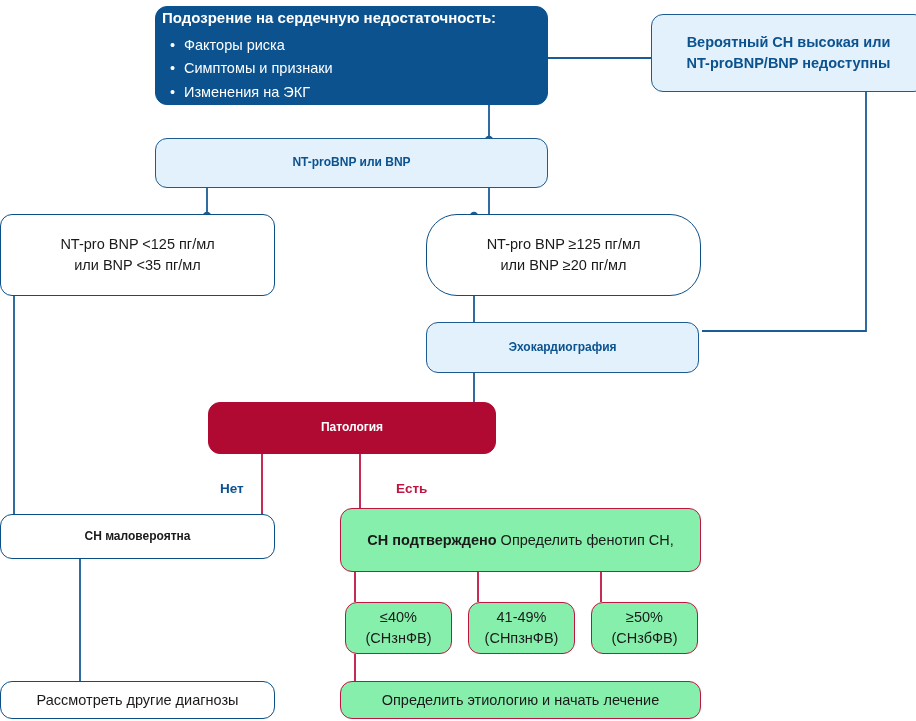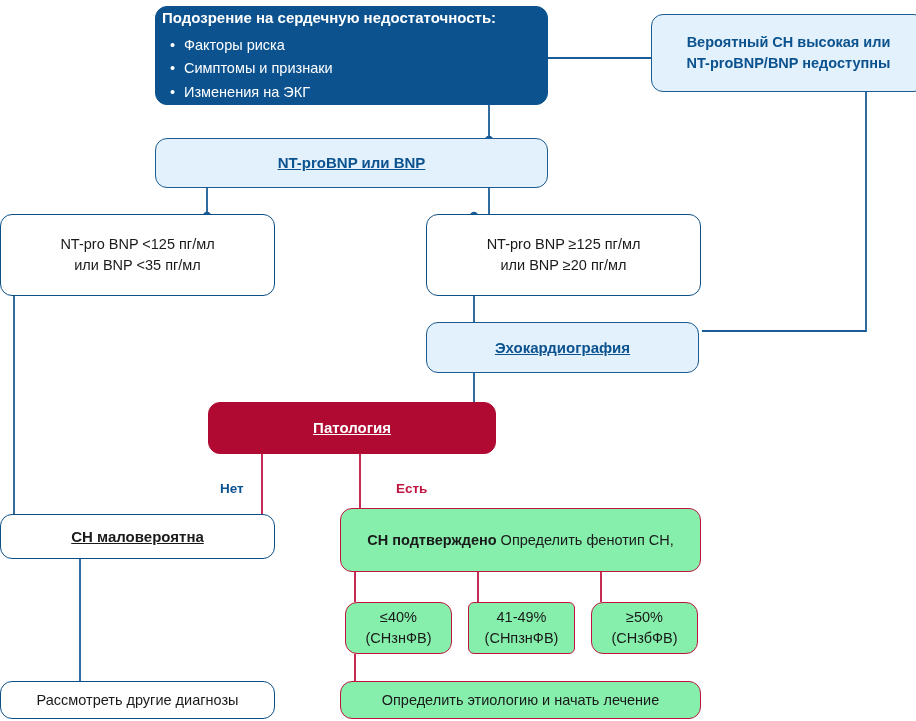--- a/index.html
+++ b/index.html
@@ -92,21 +92,21 @@
   }
   ul.bullets li::before {
     content: "•";
     position: absolute;
     left: -14px;
     top: 1.5px;
     color: #ffffff;
   }
   .box-left-pad { text-align: left; padding-left: 22px; }
   .t145 { font-size: 14.5px; }
-  .t15 { font-size: 15px; text-decoration: underline; }
+  .t15 { font-size: 12px; }
   .bold { font-weight: bold; }
 
   
   .branch-label {
     position: absolute;
     font-weight: bold;
     font-size: 13.5px;
     white-space: nowrap;
     margin-left: 8px;
   }
@@ -195,21 +195,21 @@
     <div class="inner t15">NT-proBNP или BNP</div>
   </div>
 
   <div class="node n-white" style="left:0px; top:214px; width:275px; height:82px;">
     <div class="inner t145">
       <span>NT-pro BNP &lt;125 пг/мл</span><br>
       <span>или BNP &lt;35 пг/мл</span>
     </div>
   </div>
 
-  <div class="node n-white" style="left:426px; top:214px; width:275px; height:82px;">
+  <div class="node n-white" style="left:426px; top:214px; width:275px; height:82px;border-radius:31px;">
     <div class="inner t145">
       <span>NT-pro BNP ≥125 пг/мл</span><br>
       <span>или BNP ≥20 пг/мл</span>
     </div>
   </div>
 
   <div class="node n-lightblue" style="left:426px; top:322px; width:273px; height:51px;">
     <div class="inner t15">Эхокардиография</div>
   </div>
 
@@ -230,21 +230,21 @@
     </div>
   </div>
 
   <div class="node n-redline" style="left:345px; top:602px; width:107px; height:52px;">
     <div class="inner t145">
       <span>≤40%</span><br>
       <span>(СНзнФВ)</span>
     </div>
   </div>
 
-  <div class="node n-redline" style="left:468px; top:602px; width:107px; height:52px;border-radius:6px;">
+  <div class="node n-redline" style="left:468px; top:602px; width:107px; height:52px;">
     <div class="inner t145">
       <span>41-49%</span><br>
       <span>(СНпзнФВ)</span>
     </div>
   </div>
 
   <div class="node n-redline" style="left:591px; top:602px; width:107px; height:52px;">
     <div class="inner t145">
       <span>≥50%</span><br>
       <span>(СНзбФВ)</span>

